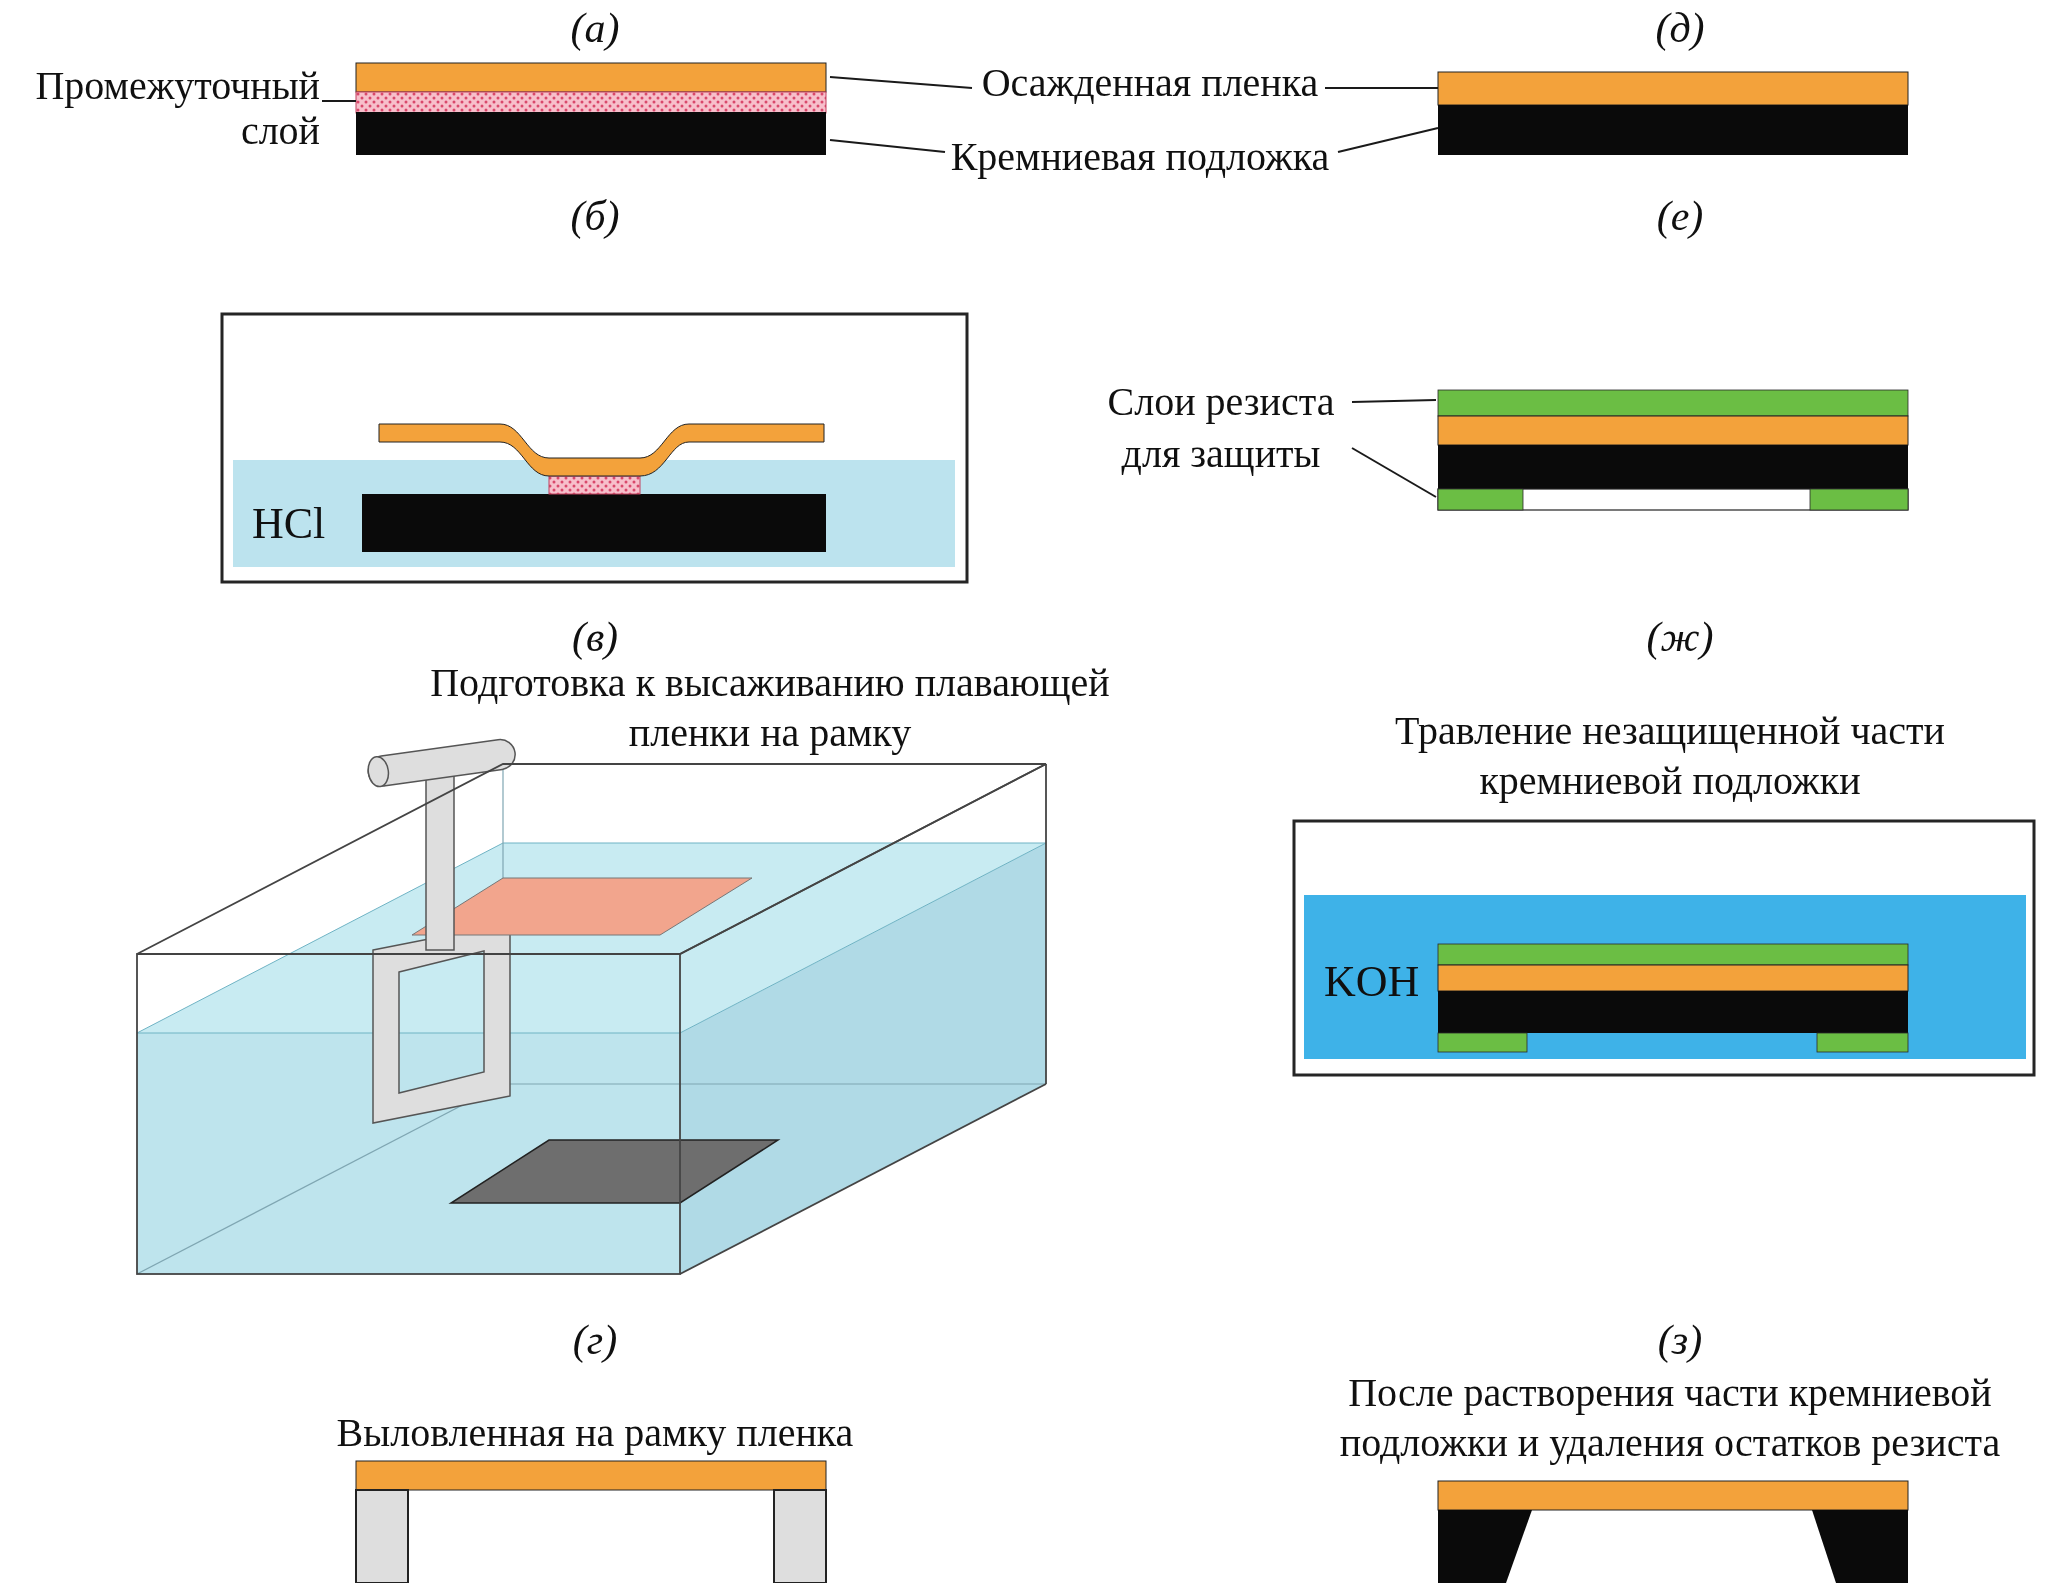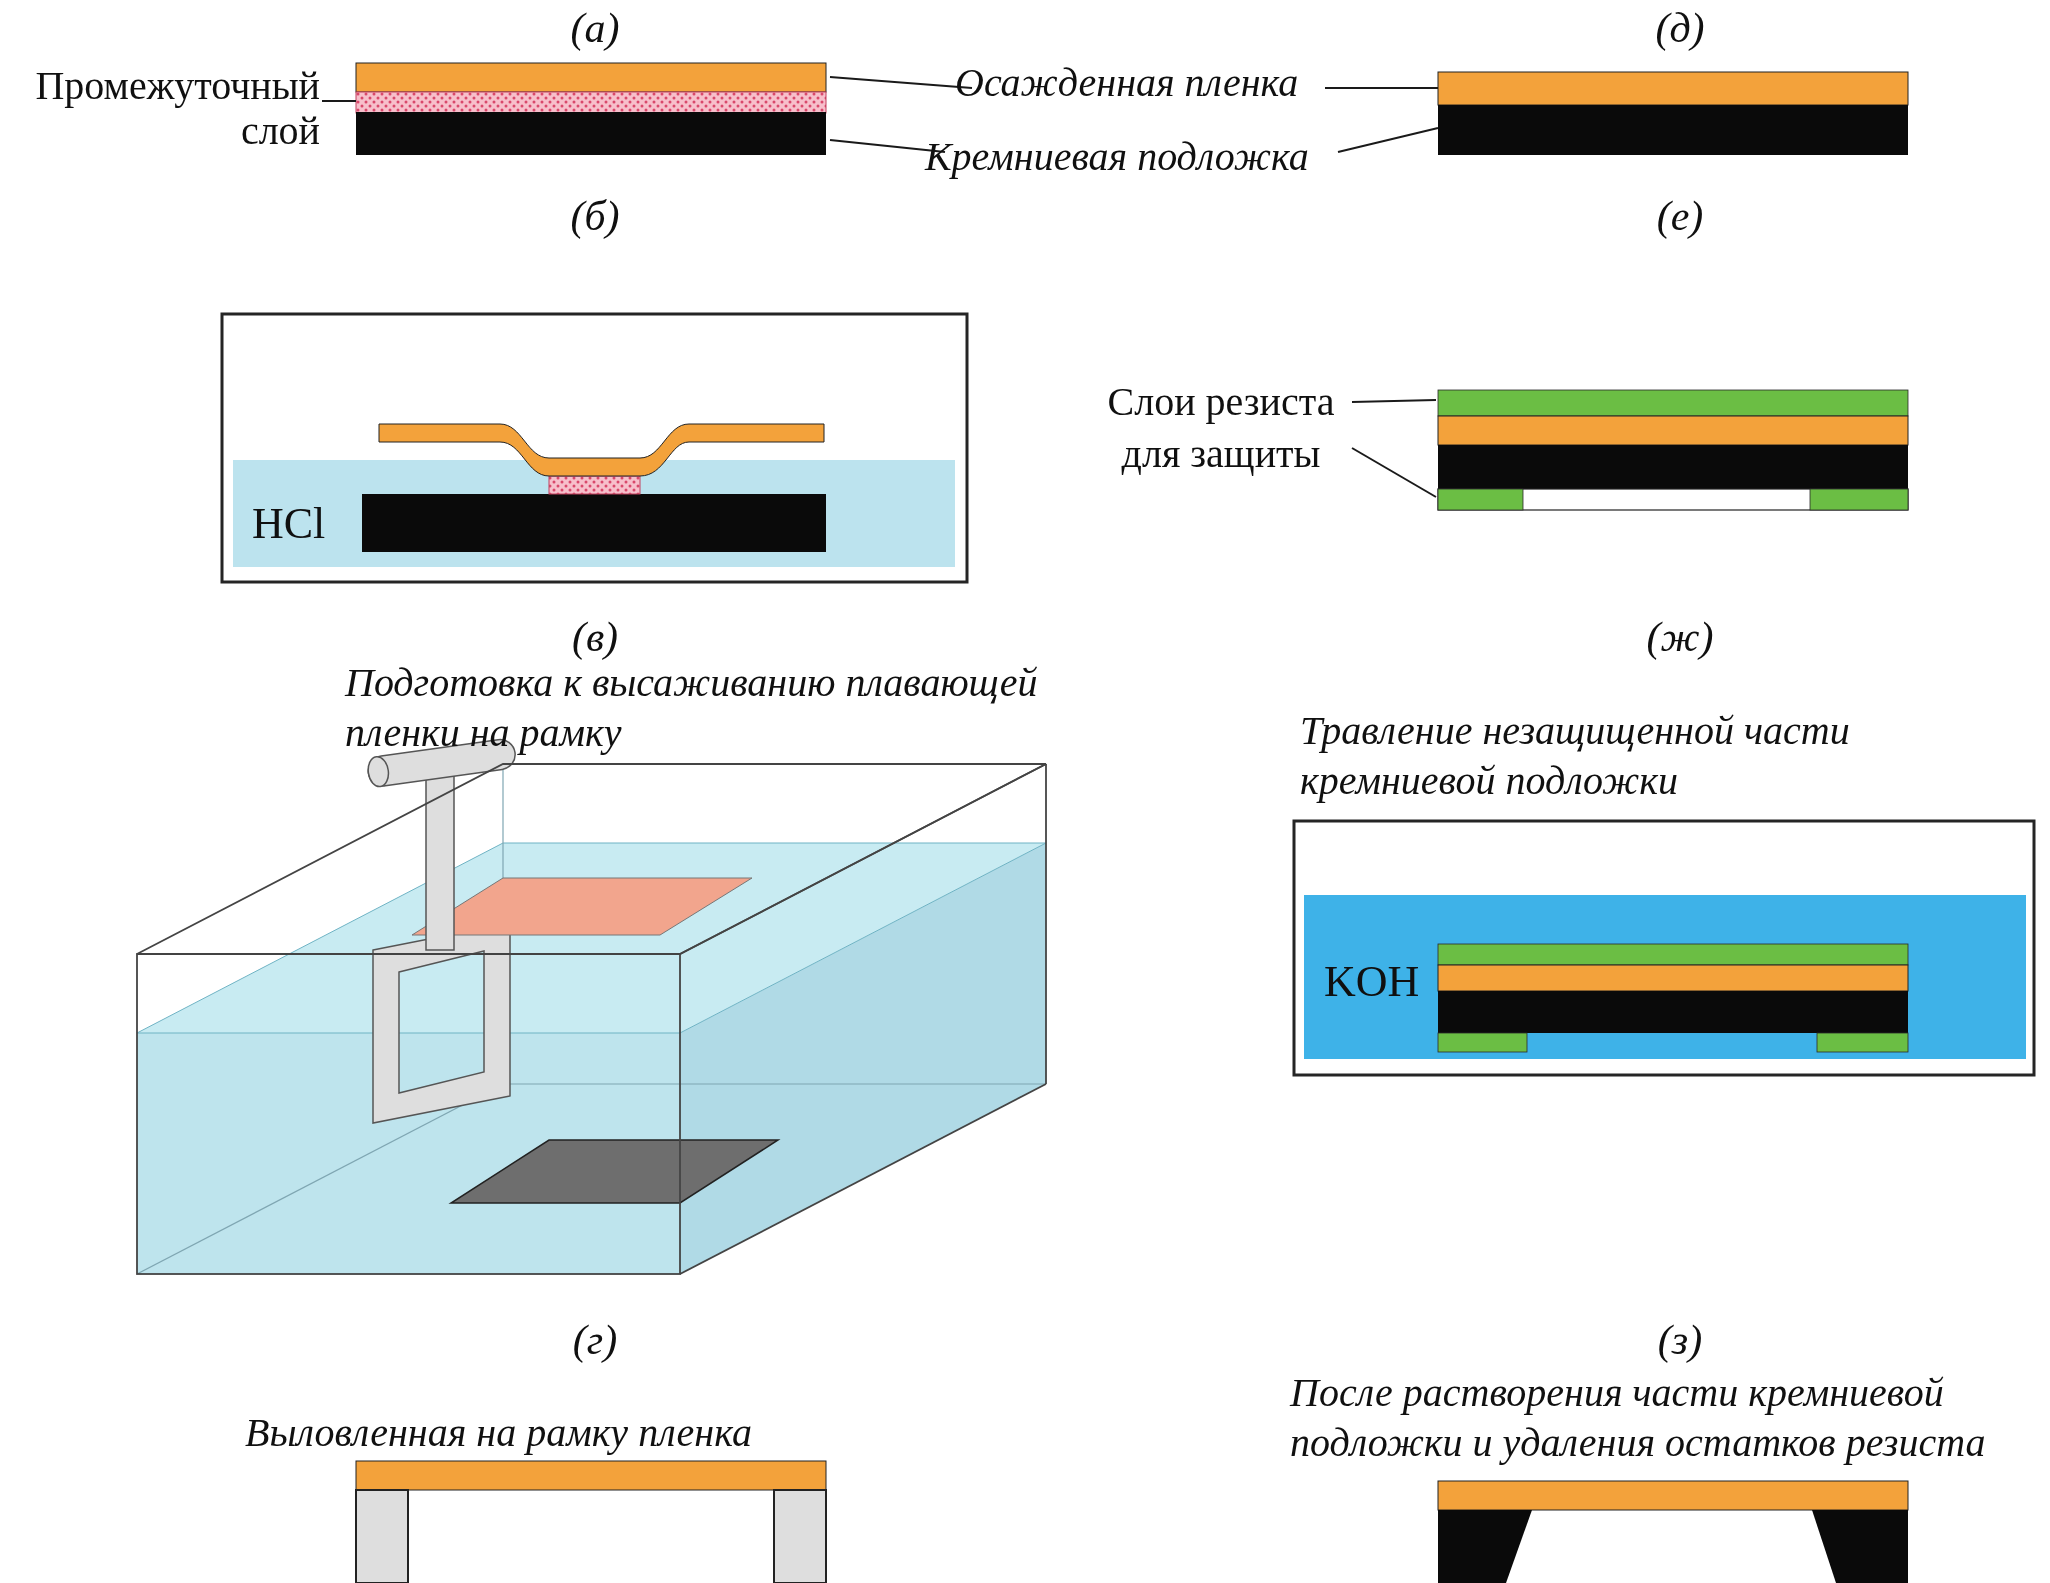--- a/index.html
+++ b/index.html
@@ -1,21 +1,21 @@
 <!DOCTYPE html>
 <html style="--c-orange: #F3A23B; --c-pink: #F7BFCB; --c-pink-dot: #D9486B; --c-black: #0A0A0A; --c-bath-light: #BCE3EE; --c-bath-blue: #3EB2E8; --c-green: #6BBE44; --c-frame-gray: #DEDEDE; --c-plate-gray: #6E6E6E; --c-film-salmon: #F2A58D; --c-water-front: #BEE4ED; --c-water-side: #B0DAE6; --c-water-surface: #C8EBF2;"><head>
 <meta charset="utf-8">
 <style>
   html,body{margin:0;padding:0;background:#fff;}
   .canvas{position:relative;width:2050px;height:1583px;background:#fff;overflow:hidden;
           font-family:"Liberation Serif","DejaVu Serif",serif;color:#111;}
   .overlay{position:absolute;left:0;top:0;}
   .txt{position:absolute;color:#101010;}
   .panel-label{font-style:italic;font-size:42px;text-align:center;}
-  .title{font-size:40px;text-align:left;line-height:1.25;font-style:italic;}
+  .title{font-size:40px;text-align:center;line-height:1.25;}
   .callout{font-size:40px;text-align:center;line-height:1.3;}
   .chem{font-size:44px;}
   .right{text-align:right;font-size:40px;line-height:1.12;}
 
   
   .f-orange{fill:var(--c-orange);stroke:#222;stroke-width:1;}
   .f-black{fill:var(--c-black);}
   .f-green{fill:var(--c-green);stroke:#2a2a2a;stroke-width:0.8;}
   .f-bathlight{fill:var(--c-bath-light);}
   .f-bathblue{fill:var(--c-bath-blue);}

